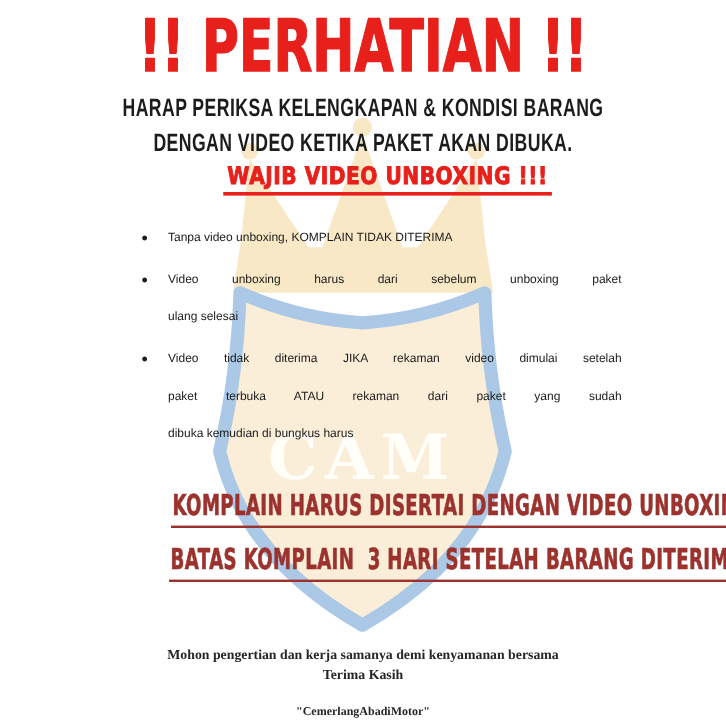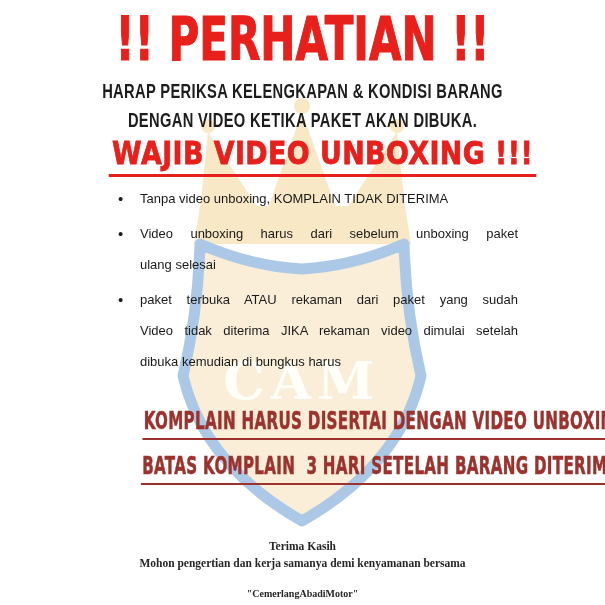--- a/index.html
+++ b/index.html
@@ -15,31 +15,31 @@
     font-family:"DejaVu Sans",sans-serif;font-weight:900;font-size:60px;line-height:58px;
     color:#e8201b;letter-spacing:0px;
     transform:scaleX(0.70);transform-origin:50% 50%;
     -webkit-text-stroke:1.2px #e8201b;
   }
   .subtitle{
     top:76px;text-align:center;font-weight:bold;font-size:21px;line-height:29px;
     color:#1c1c1c;letter-spacing:0.5px;
     transform:scaleX(0.70);transform-origin:50% 50%;
   }
-  .headline{top:134px;text-align:center;color:#e8201b;font-size:32px;font-weight:900;padding-left:40px;}
+  .headline{top:134px;text-align:center;color:#e8201b;font-size:20px;font-weight:900;padding-left:40px;}
   .headline-text{
     display:inline-block;transform:scaleX(0.84);transform-origin:50% 50%;
     font-family:"DejaVu Sans",sans-serif;letter-spacing:0.5px;
     border-bottom:3px solid currentColor;padding:0 4px 2px 4px;
     -webkit-text-stroke:0.8px #e8201b;
   }
   .bullets{top:183px;left:118px;right:auto;width:400px;list-style:none;margin:0;padding:0;}
   .bullets li{display:flex;margin-bottom:4px;}
   .dot{width:22px;font-size:15px;line-height:31px;color:#1d1d1d;}
-  .blines{width:378px;font-size:13px;line-height:31px;color:#1a1a1a;}
+  .blines{width:378px;font-size:10px;line-height:31px;color:#1a1a1a;}
   .jline{text-align:justify;text-align-last:justify;height:31px;overflow:hidden;}
   .lline{text-align:left;height:31px;overflow:hidden;}
 
   .complaint1{top:407px;}
   .complaint2{top:452px;}
   .c-line{text-align:center;color:#9c322d;font-size:24px;font-weight:900;}
   .c-text{
     display:inline-block;transform:scaleX(0.63);transform-origin:50% 50%;
     font-family:"DejaVu Sans",sans-serif;letter-spacing:0.5px;white-space:pre;
     border-bottom:2.5px solid currentColor;padding:0 2px 3px 2px;
@@ -97,33 +97,33 @@
     <li>
       <span class="dot">•</span>
       <div class="blines">
         <div class="jline">Video unboxing harus dari sebelum unboxing paket</div>
         <div class="lline">ulang selesai</div>
       </div>
     </li>
     <li>
       <span class="dot">•</span>
       <div class="blines">
+        <div class="jline">Video tidak diterima JIKA rekaman video dimulai setelah</div>
         <div class="jline">paket terbuka ATAU rekaman dari paket yang sudah</div>
-        <div class="jline">Video tidak diterima JIKA rekaman video dimulai setelah</div>
         <div class="lline">dibuka kemudian di bungkus harus</div>
       </div>
     </li>
   </ul>
 
   <div class="layer complaint1 c-line">
     <span class="c-text">KOMPLAIN HARUS DISERTAI DENGAN VIDEO UNBOXING</span>
   </div>
   <div class="layer complaint2 c-line">
     <span class="c-text">BATAS KOMPLAIN  3 HARI SETELAH BARANG DITERIMA</span>
   </div>
 
   <div class="layer footer">
+    <div>Mohon pengertian dan kerja samanya demi kenyamanan bersama</div>
     <div>Terima Kasih</div>
-    <div>Mohon pengertian dan kerja samanya demi kenyamanan bersama</div>
     <div class="store">"CemerlangAbadiMotor"</div>
   </div>
 
 </div>
 
 </body></html>

